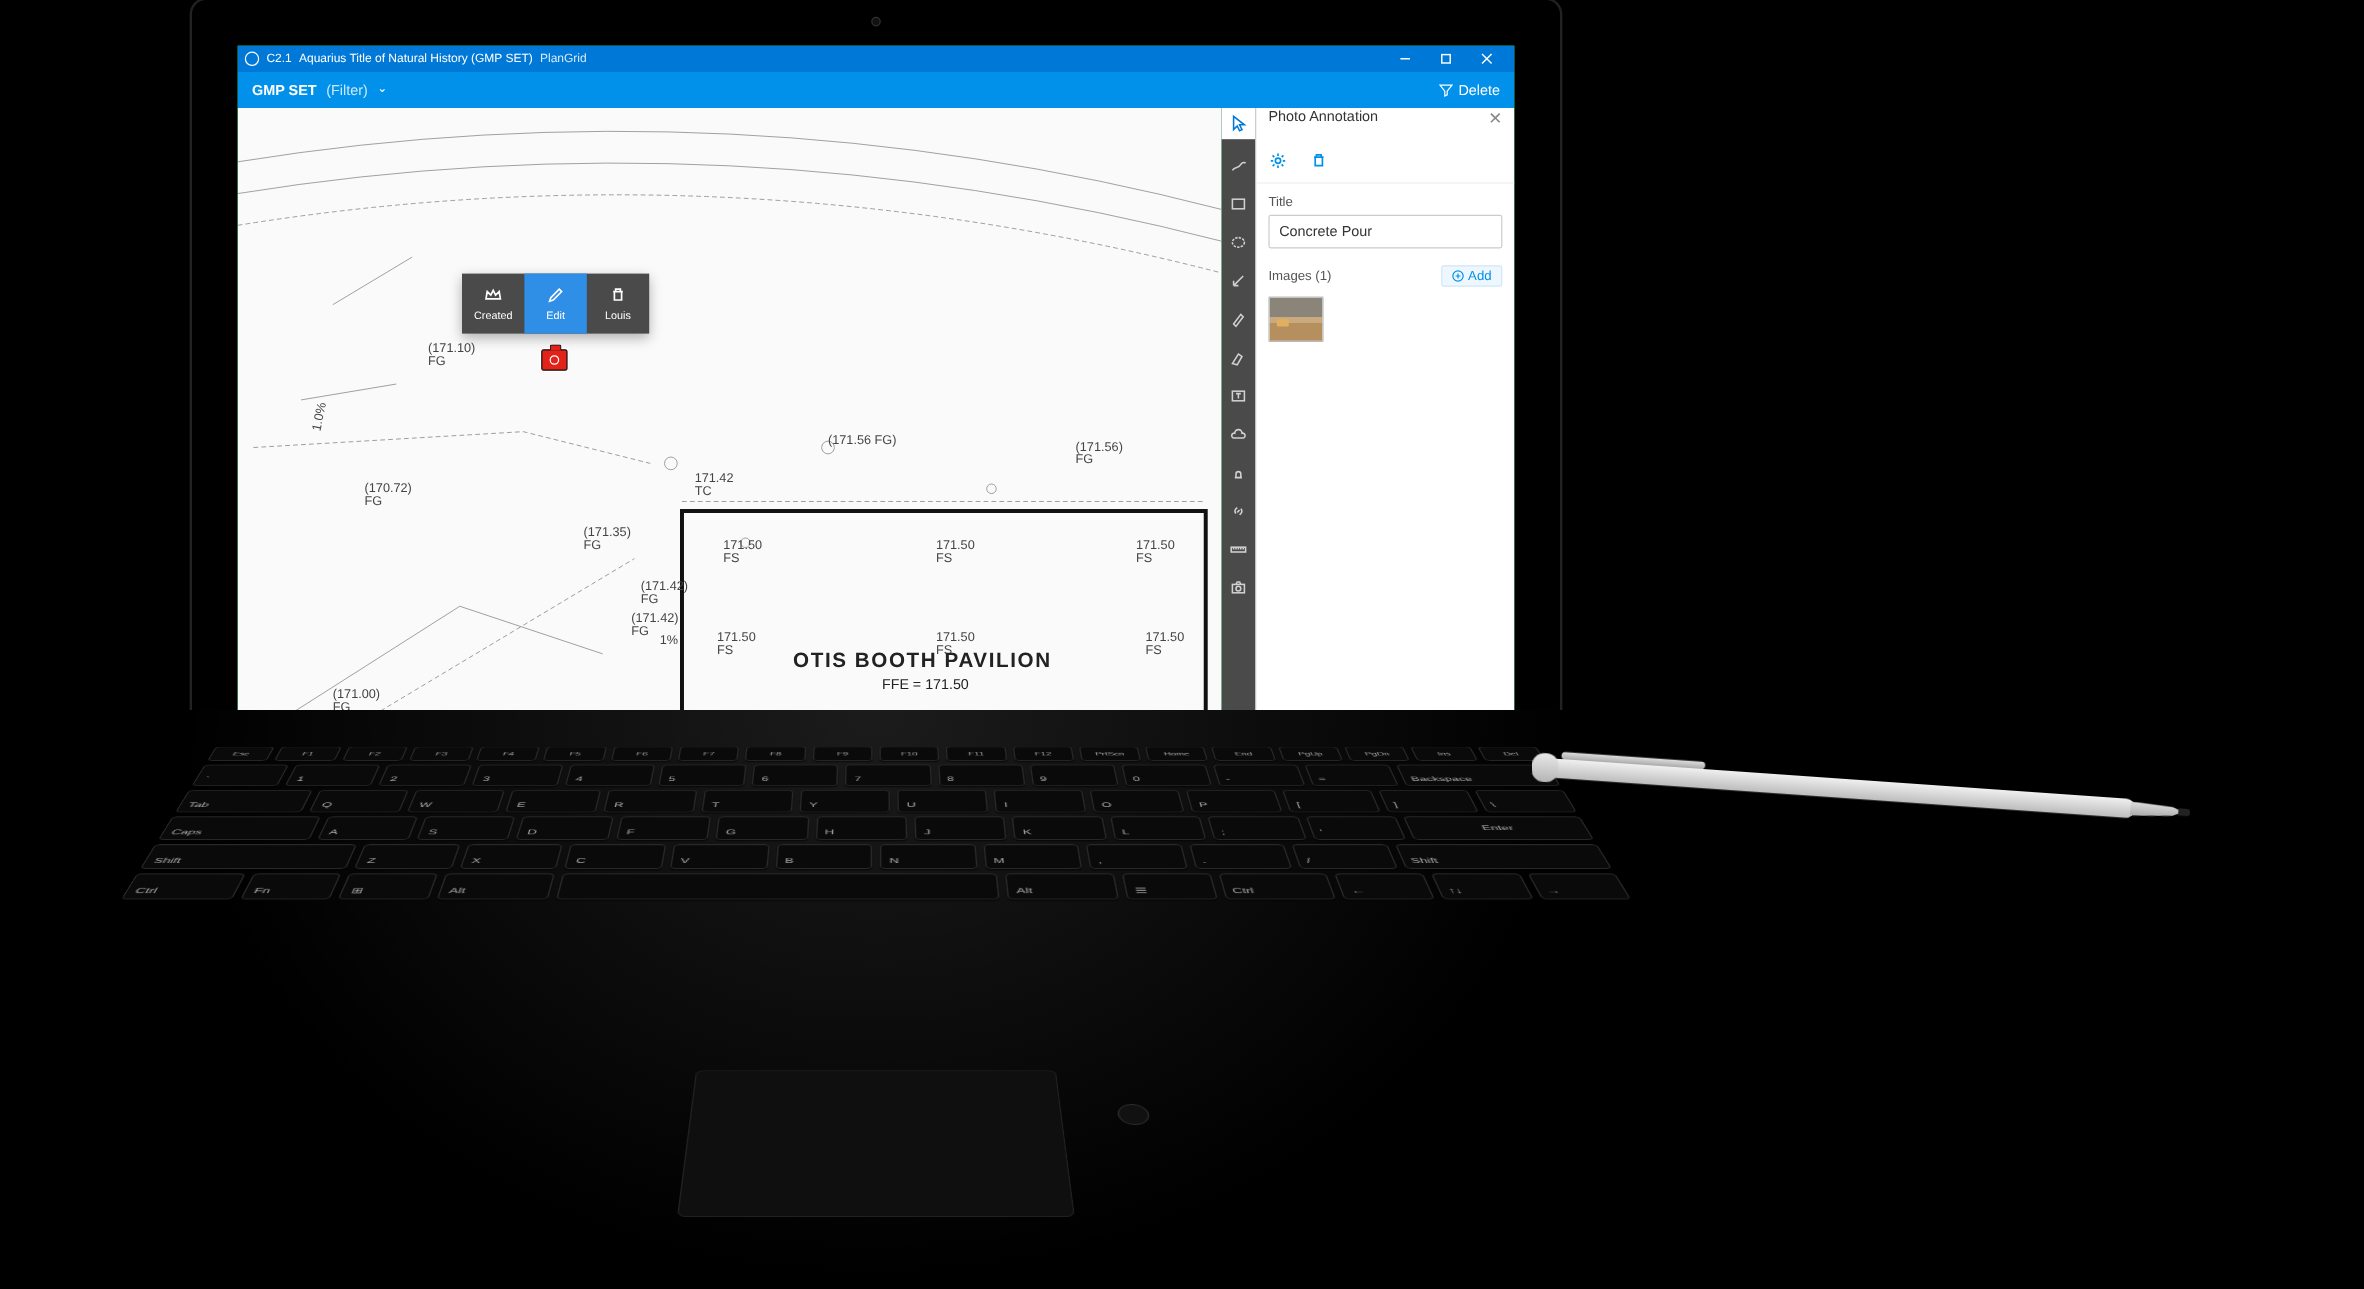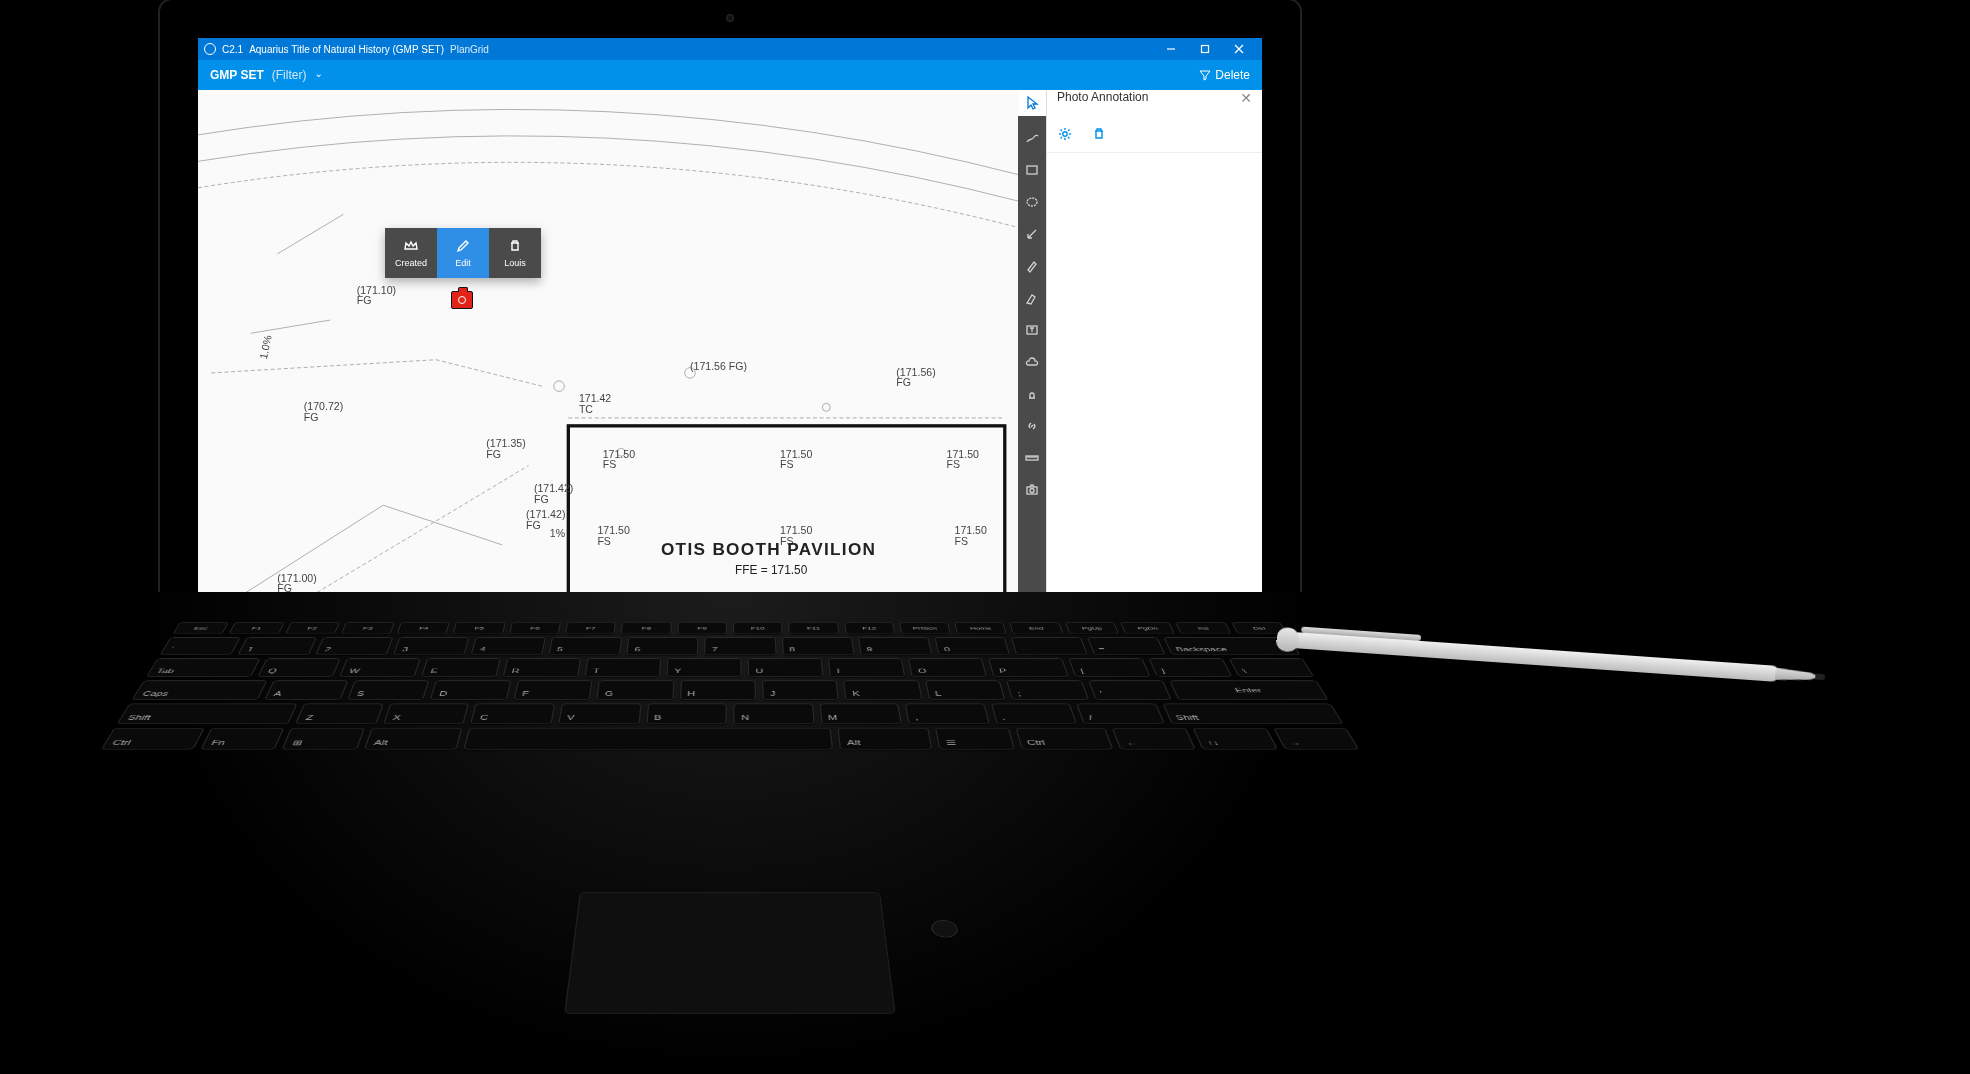--- a/index.html
+++ b/index.html
@@ -391,20 +391,35 @@
           </div>
           <div class="panel-actions">
             <span class="pa"><svg viewBox="0 0 16 16">
                   <circle cx="8" cy="8" r="2.2"></circle>
                   <path d="M8 2v2M8 12v2M2 8h2M12 8h2M3.5 3.5l1.4 1.4M11 11l1.4 1.4M12.5 3.5l-1.4 1.4M5 11l-1.4 1.4"></path>
                 </svg></span>
             <span class="pa"><svg viewBox="0 0 16 16">
                   <path d="M4 5h8M5 5v7h6V5M6 5V3h4v2"></path>
                 </svg></span>
           </div>
+          <div class="panel-body">
+            <label class="field-label">Title</label>
+            <input class="field-input" value="Concrete Pour" style="">
+            <div class="img-head">
+              <span>Images (1)</span>
+              <span class="addbtn">
+                <svg width="10" height="10" viewBox="0 0 10 10">
+                    <circle cx="5" cy="5" r="4.3" fill="none" stroke="#0291ea"></circle>
+                    <path d="M5 3v4M3 5h4" stroke="#0291ea"></path>
+                  </svg>
+                <span>Add</span>
+              </span>
+            </div>
+            <div class="thumb"></div>
+          </div>
           <div class="panel-foot">Created May 10 at 4:58 PM by Louis Moore</div>
         </div>
       </div>
 
       <div class="taskbar">
         <div class="start">
           <svg viewBox="0 0 14 14">
               <rect x="0" y="0" width="6" height="6"></rect>
               <rect x="8" y="0" width="6" height="6"></rect>
               <rect x="0" y="8" width="6" height="6"></rect>

